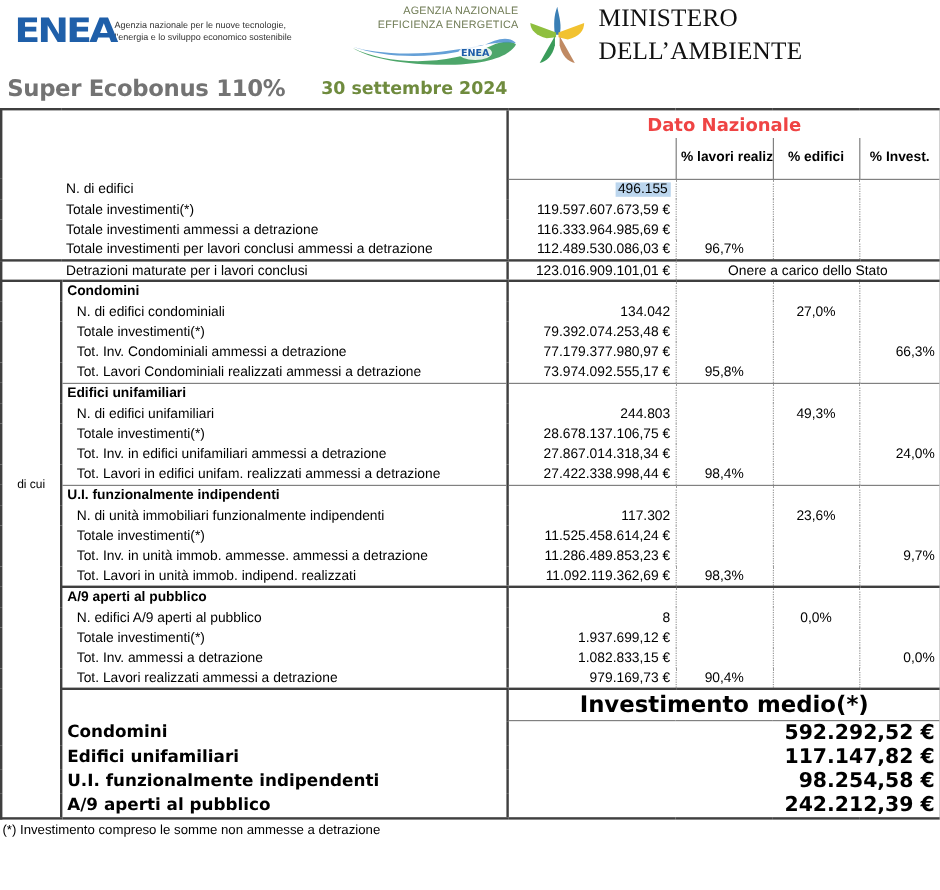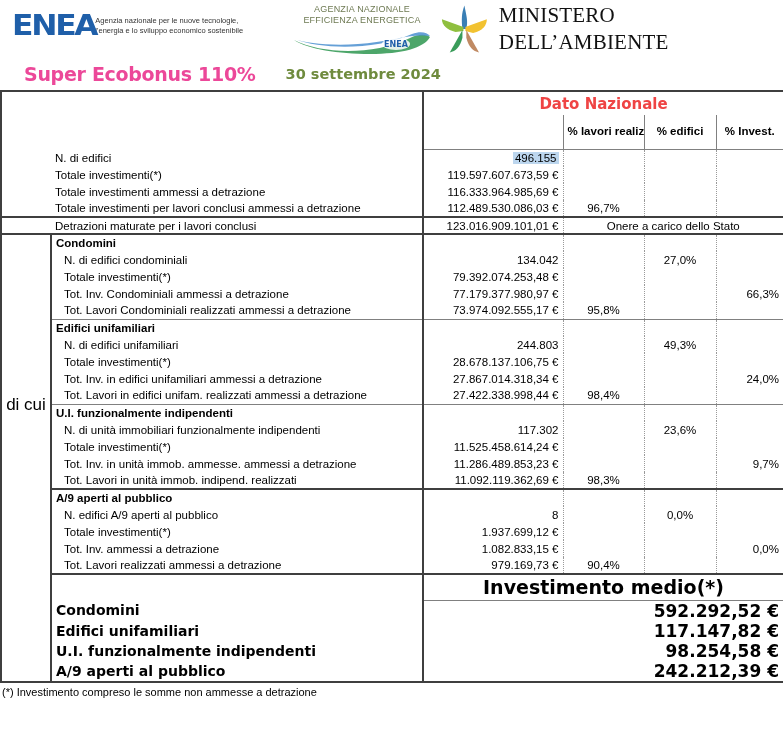--- a/index.html
+++ b/index.html
@@ -43,21 +43,21 @@
   .agenzia-logo {
     position: absolute;
     left: 292px; top: 4px;
     width: 140px; height: 50px;
   }
   .agenzia-txt {
     font-size: 9px;
     letter-spacing: 0.2px;
     color: #6e7a53;
     line-height: 1.25;
-    text-align: center;
+    text-align: right;
     font-family: "Liberation Sans", sans-serif;
   }
   .agenzia-swoosh { position: absolute; left: 0; top: 26px; }
   .ministero-logo {
     position: absolute;
     left: 440px; top: 2px;
     display: flex; align-items: center; gap: 10px;
   }
   .ministero-txt {
     font-family: "Liberation Serif", serif;
@@ -71,23 +71,22 @@
   .title-row {
     position: relative;
     height: 32px;
     padding-left: 6px;
     display: flex; align-items: center; gap: 30px;
   }
   .main-title {
     font-family: "DejaVu Sans", sans-serif;
     font-weight: bold;
     font-size: 19px;
-    color: #ec4899;
+    color: #737373;
     letter-spacing: -0.3px;
-    margin-left: 18px;
   }
   .title-date {
     font-family: "DejaVu Sans", sans-serif;
     font-weight: bold;
     font-size: 14.5px;
     color: #6f8b3e;
   }
 
   
   .sheet {
@@ -143,21 +142,21 @@
     display: inline-block;
     padding: 0 2px;
   }
   .onere {
     text-align: center;
     font-size: 11.5px;
   }
   .grp-head { font-weight: bold; }
   .dicui-cell {
     text-align: center;
-    font-size: 17px;
+    font-size: 10px;
     vertical-align: middle;
   }
   .medio-head {
     text-align: center;
     font-family: "DejaVu Sans", sans-serif;
     font-weight: bold;
     font-size: 19px;
     height: 26px;
   }
   .medio-label {

